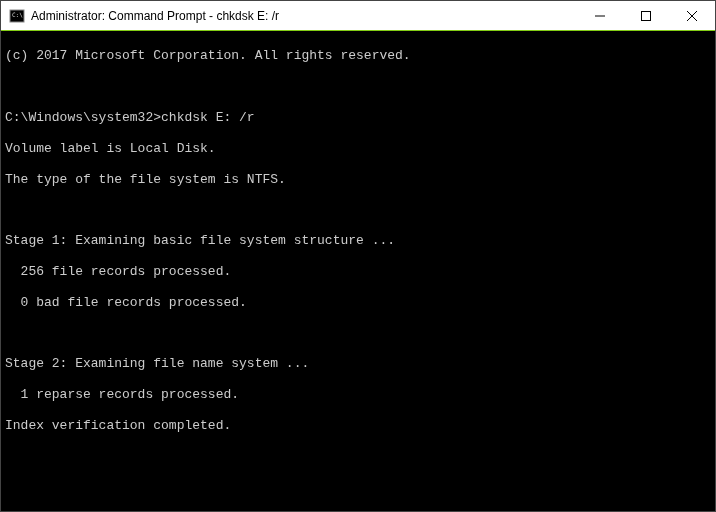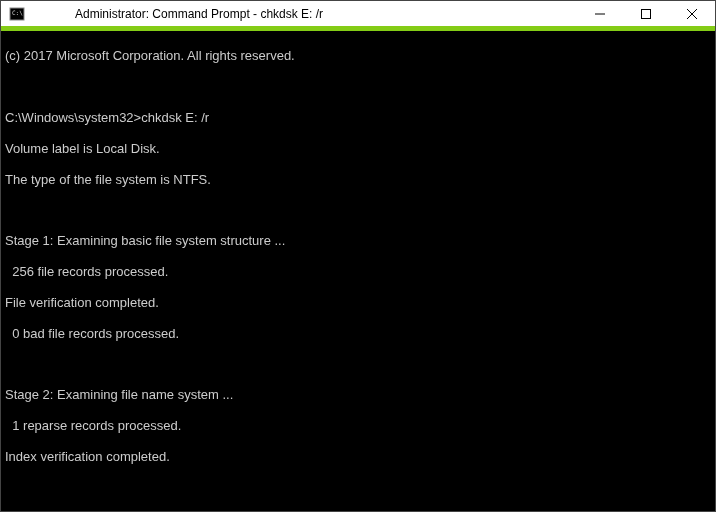--- a/index.html
+++ b/index.html
@@ -13,22 +13,21 @@
       width: 716px;
       height: 512px;
       overflow: hidden;
       border: 1px solid #444;
     }
     .titlebar {
       height: 30px;
       background: #fff;
       display: flex;
       align-items: center;
-      border-bottom: 5px solid #84cc16;
-      gap: 44px;
+      border-bottom: 1px solid #84cc16;
     }
     .titlebar-icon {
       width: 16px;
       height: 16px;
       margin-left: 8px;
       margin-right: 6px;
       display: flex;
       align-items: center;
       justify-content: center;
     }
@@ -47,21 +46,21 @@
       display: flex;
       align-items: center;
       justify-content: center;
       font-family: "Segoe UI", sans-serif;
       font-size: 10px;
       color: #000;
     }
     .terminal {
       background: #000;
       color: #ccc;
-      font-family: Liberation Sans, sans-serif;
+      font-family: Liberation Mono, monospace;
       font-size: 13px;
       line-height: 15.4px;
       padding: 2px 4px;
       height: calc(100% - 30px);
       overflow: hidden;
       white-space: pre;
     }
     .terminal-line {
       min-height: 15.4px;
     }
@@ -105,21 +104,20 @@
 
 <div class="terminal">
 <div class="terminal-line">(c) 2017 Microsoft Corporation. All rights reserved.</div>
 <div class="terminal-line"></div>
 <div class="terminal-line"><span class="prompt-path">C:\Windows\system32&gt;</span><span class="prompt-command">chkdsk E: /r</span></div>
 <div class="terminal-line">Volume label is Local Disk.</div>
 <div class="terminal-line">The type of the file system is NTFS.</div>
 <div class="terminal-line"></div>
 <div class="terminal-line">Stage 1: Examining basic file system structure ...</div>
 <div class="terminal-line">  256 file records processed.</div>
-<div class="terminal-line">File verification completed.</div>
 <div class="terminal-line">  0 bad file records processed.</div>
 <div class="terminal-line"></div>
 <div class="terminal-line">Stage 2: Examining file name system ...</div>
 <div class="terminal-line">  1 reparse records processed.</div>
 <div class="terminal-line">Index verification completed.</div>
 
 
 
 
 

